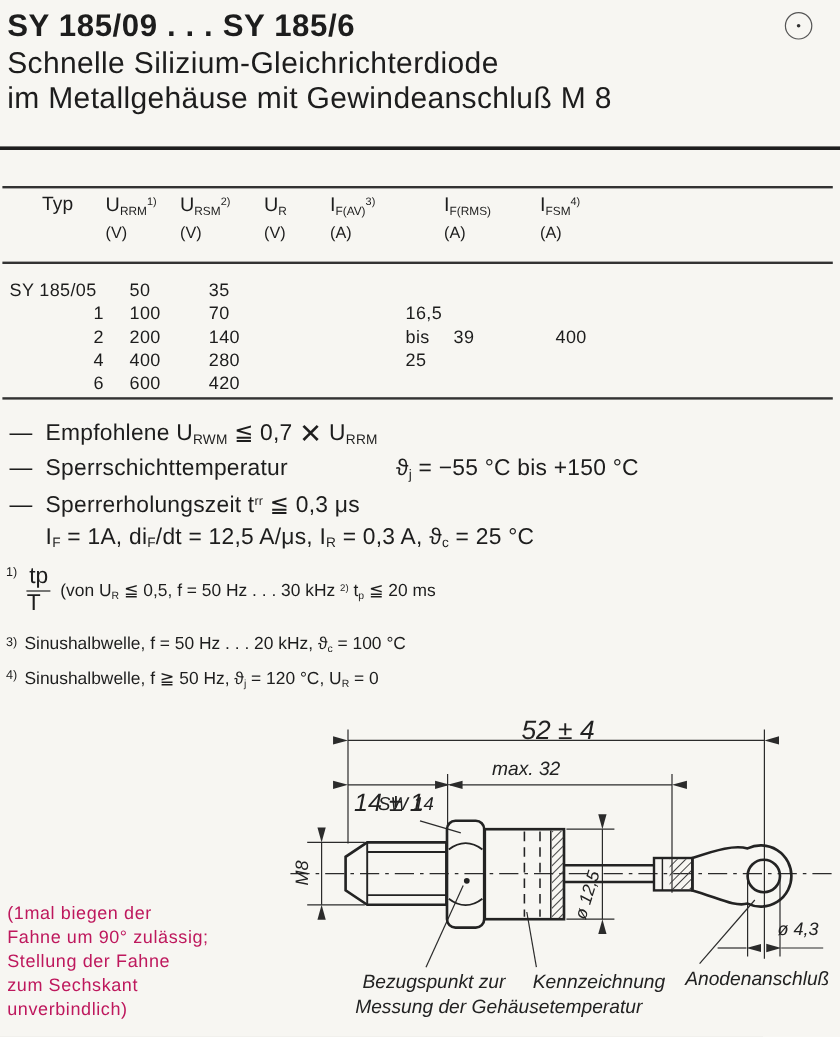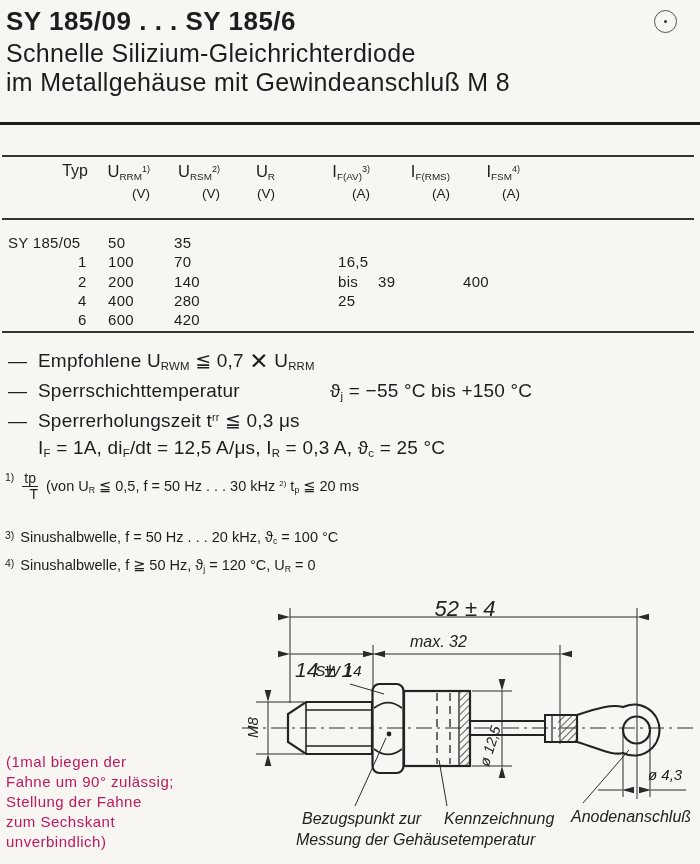--- a/index.html
+++ b/index.html
@@ -16,42 +16,42 @@
   .toprule{left:0;top:122px;width:700px;height:3px;background:#1e1e1e}
   .logo{left:654px;top:10px;width:21px;height:21px;border:1.6px solid #555;
         border-radius:50%;display:flex;align-items:center;justify-content:center}
   .logo i{width:3.5px;height:3.5px;background:#333;border-radius:50%}
 
   
   .tablewrap{left:0;top:155px;width:700px;height:180px}
   .rl{position:absolute;left:2px;width:692px;height:2px;background:#333}
   .thead{position:absolute;top:7px;left:8px;display:grid;
          grid-template-columns:80px 62px 70px 55px 95px 80px 70px;font-size:16.5px}
-  .th{text-align:right;line-height:1.12}
+  .th{text-align:left;line-height:1.12}
   .th .unit{font-size:13.5px;margin-top:4px}
-  .th-typ{text-align:right;font-size:16px}
+  .th-typ{text-align:center;font-size:16px}
   .tbody{position:absolute;top:79px;left:8px}
   .trow{display:grid;grid-template-columns:100px 66px 88px 116px 42px 118px;
         height:19.3px;font-size:15px;letter-spacing:.3px}
   .cv1,.cv2,.cv4{text-align:left}
   .cv3{padding-left:76px}
   .cv5{padding-left:43px}
   .typ-ind{padding-left:70px}
 
   
   .note{position:absolute;left:8px;font-size:19px;letter-spacing:.2px;white-space:nowrap}
   .dash{display:inline-block;width:30px}
   .n2lab{display:inline-block;width:292px}
   .big-x{font-size:23px;line-height:1;vertical-align:-2px}
 
   
   .fn{position:absolute;left:5px;font-size:14.5px;display:flex;align-items:center;white-space:nowrap}
   .mk{font-size:10.5px;vertical-align:.6em;margin-right:6px;align-self:flex-start}
-  .frac{display:inline-flex;flex-direction:column;text-align:right;
-        margin:0 8px 0 2px;font-size:14px;line-height:1.1}
+  .frac{display:inline-flex;flex-direction:column;text-align:left;
+        margin:0 8px 0 2px;font-size:19px;line-height:1.1}
   .num{border-bottom:1.4px solid #222;padding:0 2px}
 
   
   .dlab{position:absolute;font-style:italic;color:#222;white-space:nowrap}
   .side-note{position:absolute;left:6px;top:752px;font-size:15px;line-height:20px;
              letter-spacing:.5px;color:#be185d}
   svg{position:absolute;left:0;top:0}
 </style>
 </head>
 <body>

